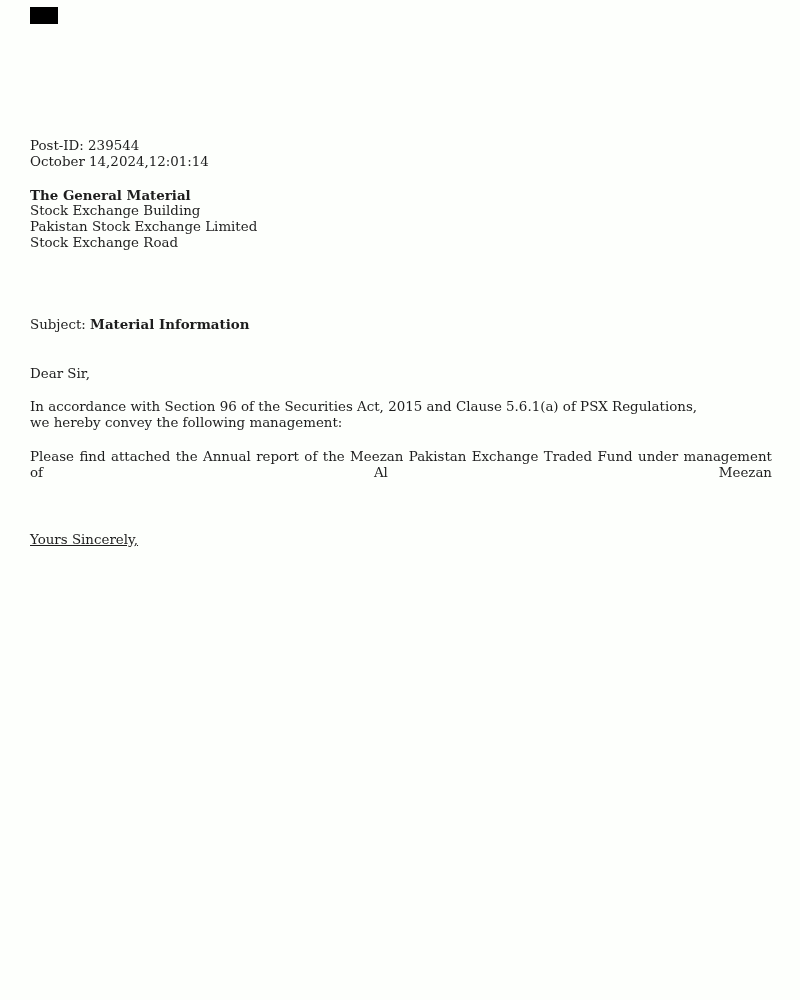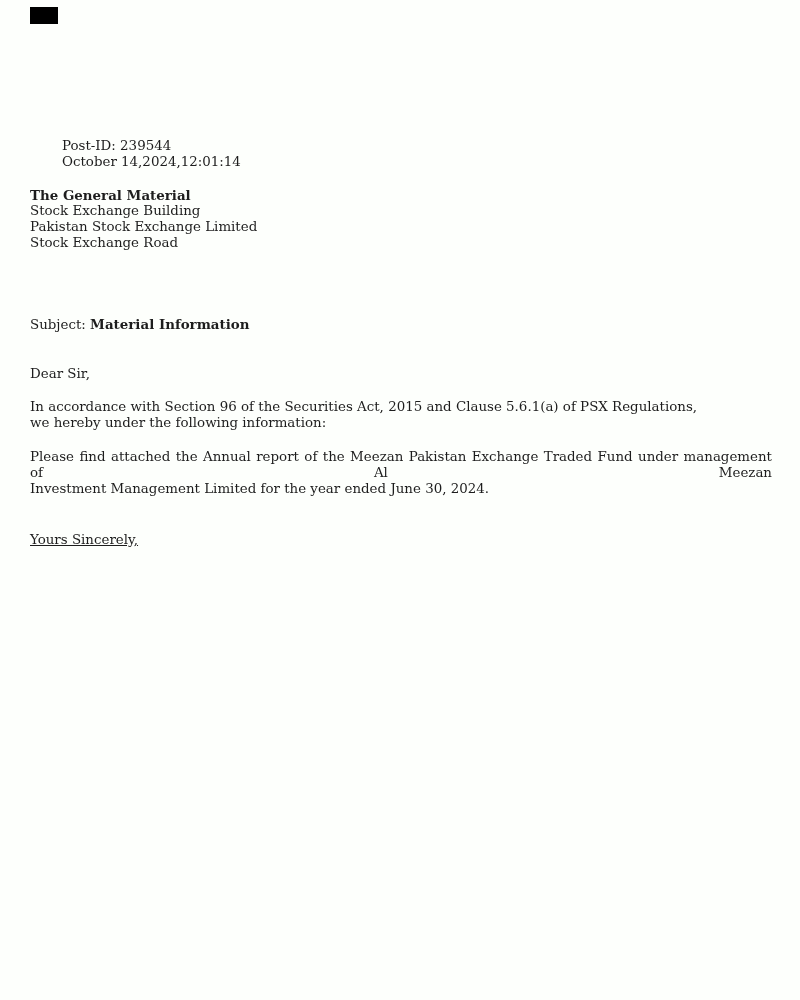--- a/index.html
+++ b/index.html
@@ -19,21 +19,21 @@
   }
   .abs { position: absolute; left: 30px; }
   .logo-box {
     position: absolute;
     left: 30px;
     top: 7px;
     width: 28px;
     height: 17px;
     background: #000000;
   }
-  .meta-block      { top: 138px; margin-left: 32px; }
+  .meta-block      { top: 138px; }
   .recipient-block { top: 187px; }
   .subject-block   { top: 316px; }
   .salutation      { top: 366px; }
   .para1           { top: 399px; width: 742px; }
   .para2           { top: 449px; width: 742px; }
   .closing         { top: 532px; text-decoration: underline; }
   .bold { font-weight: bold; }
   .justify-full {
     text-align: justify;
     text-align-last: justify;
@@ -60,21 +60,20 @@
 
 <div class="abs subject-block line">
   <span>Subject:</span>
   <span class="bold">Material Information</span>
 </div>
 
 <div class="abs salutation line">Dear Sir,</div>
 
 <div class="abs para1">
   <div class="line">In accordance with Section 96 of the Securities Act, 2015 and Clause 5.6.1(a) of PSX Regulations,</div>
-  <div class="line">we hereby under the following information:</div>
+  <div class="line">we hereby convey the following management:</div>
 </div>
 
 <div class="abs para2">
   <div class="justify-full">Please find attached the Annual report of the Meezan Pakistan Exchange Traded Fund under management of Al Meezan</div>
-  <div class="line2">Investment Management Limited for the year ended June 30, 2024.</div>
 </div>
 
 <div class="abs closing line">Yours Sincerely,</div>
 
 </body></html>

